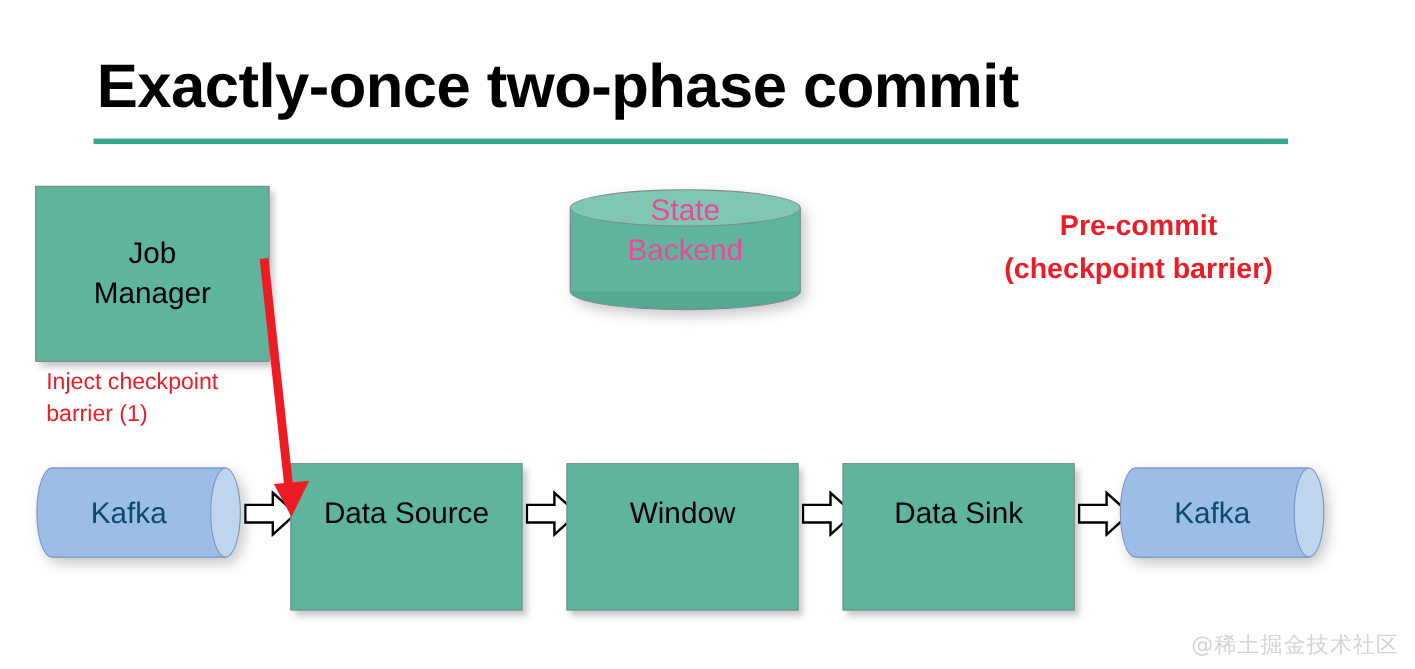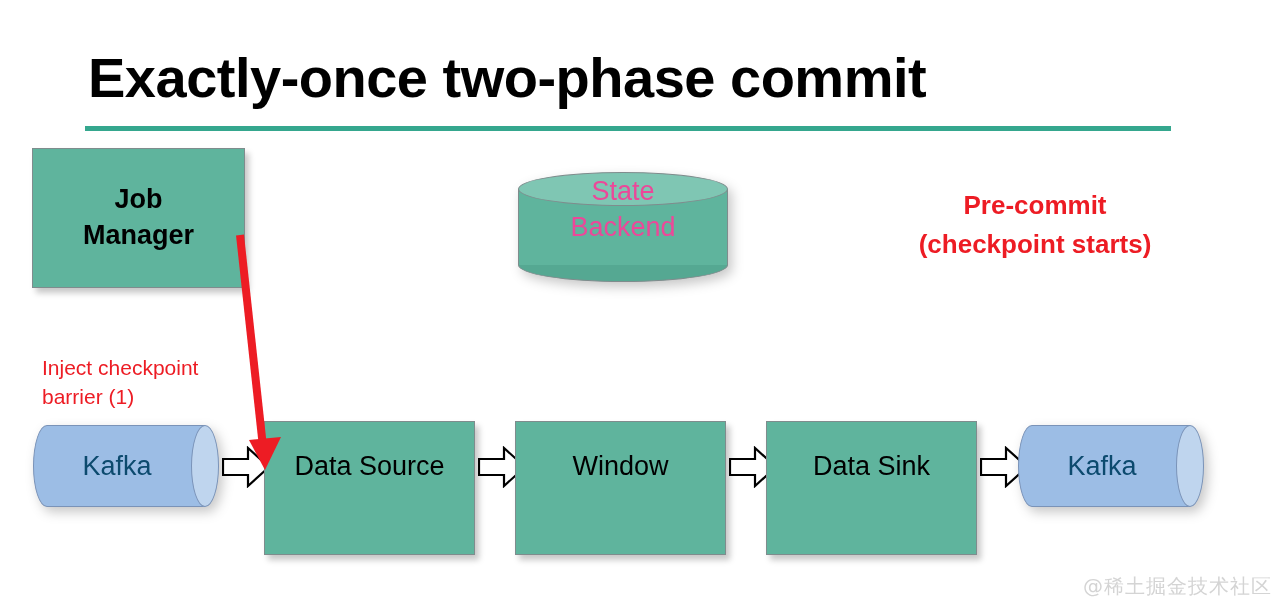--- a/index.html
+++ b/index.html
@@ -54,24 +54,23 @@
     font-family: "Liberation Sans", sans-serif;
     font-size: 27px;
     font-weight: 400;
     line-height: 1.32;
     box-sizing: border-box;
   }
 
   
   #job-manager {
     left: 32px;
-    top: 148px;
+    top: 169px;
     width: 213px;
-    height: 140px;
-    font-weight: bold;
+    height: 160px;
   }
   #box-data-source { left: 264px; top: 421px; width: 211px; height: 134px; }
   #box-window      { left: 515px; top: 421px; width: 211px; height: 134px; }
   #box-data-sink   { left: 766px; top: 421px; width: 211px; height: 134px; }
   
   #box-data-source .box-label,
   #box-window .box-label,
   #box-data-sink .box-label { transform: translateY(-21px); }
 
   
@@ -197,21 +196,20 @@
   #inject-note {
     position: absolute;
     left: 42px;
     top: 334px;
     width: 215px;
     color: #ED1C24;
     font-family: "Liberation Sans", sans-serif;
     font-size: 21px;
     font-weight: 400;
     line-height: 1.38;
-    margin-top: 20px;
   }
   #precommit-note {
     position: absolute;
     left: 880px;
     top: 186px;
     width: 310px;
     text-align: center;
     color: #ED1C24;
     font-family: "Liberation Sans", sans-serif;
     font-size: 26px;
@@ -254,21 +252,21 @@
     <div class="cyl-label">
       <div>
         <span>State</span><br>
         <span>Backend</span>
       </div>
     </div>
   </div>
 
   <div id="precommit-note">
     <span class="line">Pre-commit</span>
-    <span class="line">(checkpoint starts)</span>
+    <span class="line">(checkpoint barrier)</span>
   </div>
 
   <div id="inject-note">
     <span>Inject checkpoint</span><br>
     <span>barrier (1)</span>
   </div>
 
   <div class="cyl-h" id="kafka-source">
     <div class="cap-left"></div>
     <div class="body"></div>

